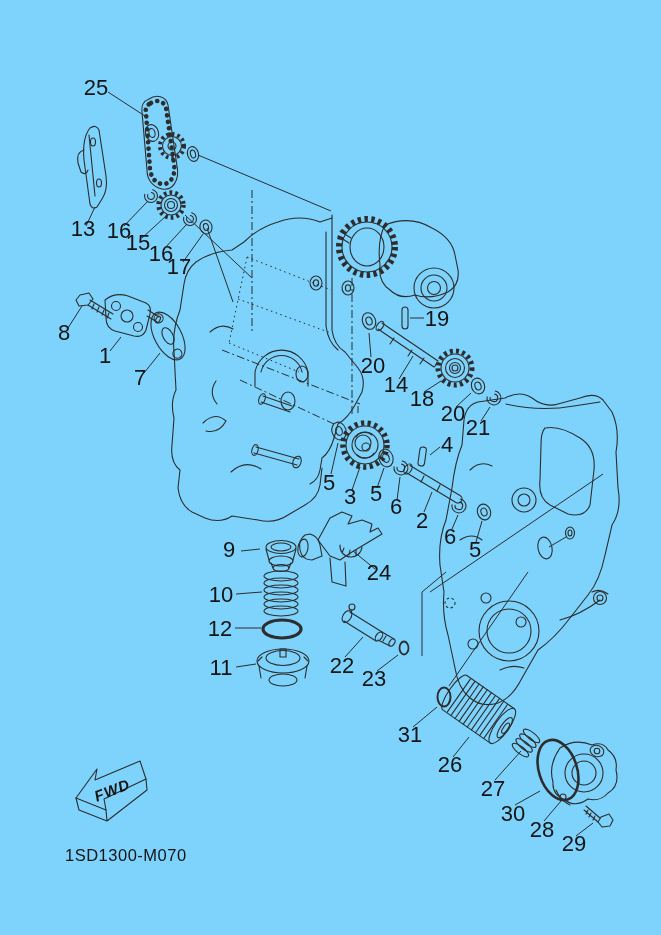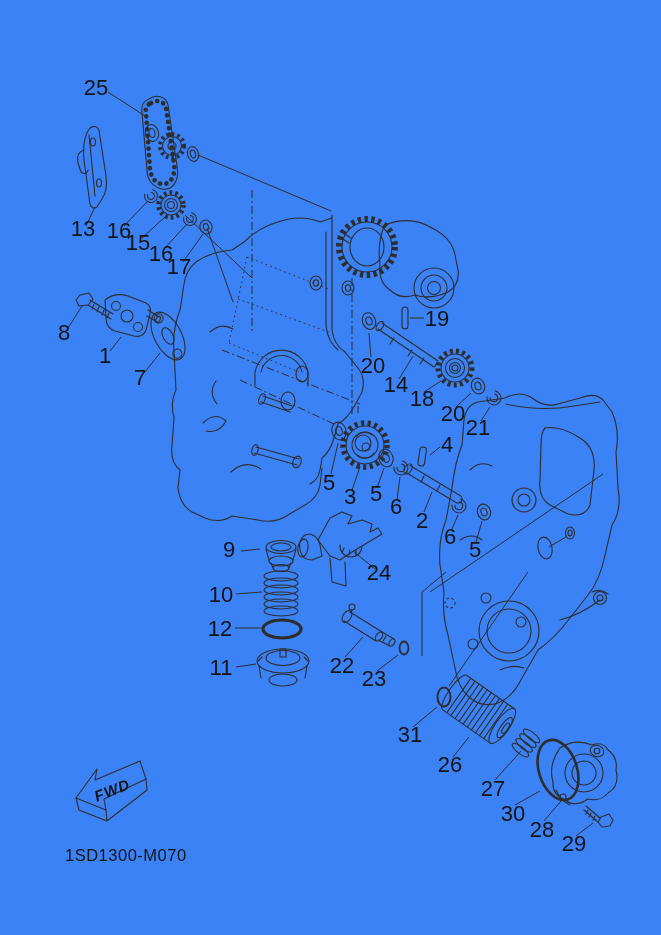--- a/index.html
+++ b/index.html
@@ -1,16 +1,16 @@
 <!DOCTYPE html>
 <html><head>
 <meta charset="utf-8">
 <style>
   html,body { margin:0; padding:0; background:#ffffff; }
-  .page { position:relative; width:661px; height:935px; background:#3b82f6; overflow:hidden; }
+  .page { position:relative; width:661px; height:935px; background:#7dd3fc; overflow:hidden; }
   svg { display:block; }
   .ln   { fill:none; stroke:#2d2d2d; stroke-width:1.1; stroke-linecap:round; stroke-linejoin:round; }
   .lead { fill:none; stroke:#2d2d2d; stroke-width:1; }
   .dash { stroke-dasharray:8 3 2 3; }
   .dot  { stroke-dasharray:1.6 3.4; }
   .bead { fill:none; stroke:#2d2d2d; stroke-width:4.6; stroke-dasharray:0.1 6.4; stroke-linecap:round; }
   .teeth{ fill:none; stroke:#2d2d2d; }
   .oring{ fill:none; stroke:#2d2d2d; }
   .num  { font-family:"Liberation Sans", sans-serif; font-size:22px; fill:#141414; }
   .code { font-family:"Liberation Sans", sans-serif; font-size:16.5px; fill:#141414; letter-spacing:.5px; }

